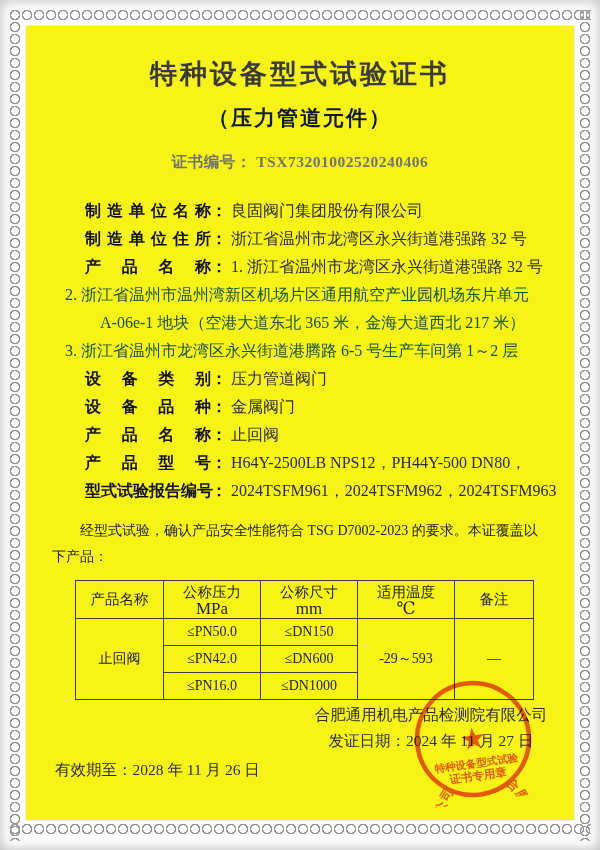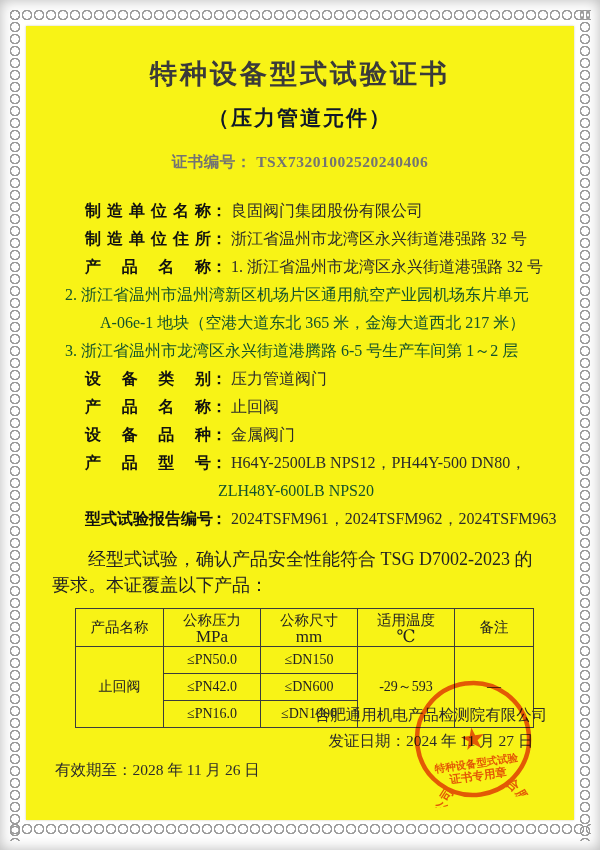--- a/index.html
+++ b/index.html
@@ -65,21 +65,21 @@
   }
   .fcolon { font-weight: bold; color: #111; }
   .fvalue { color: #2b2b2b; }
   .cont { color: #14532d; }
   .cont-wide { margin-left: -20px; }
   .cont-indent { margin-left: 15px; }
   .cont-model { margin-left: 133px; }
 
   .statement {
     margin: 13px 28px 0 26px;
-    font-size: 18px; line-height: 26px; text-indent: 2em; color: #222;
+    font-size: 14px; line-height: 26px; text-indent: 2em; color: #222;
   }
 
   
   table.spec {
     border-collapse: collapse; table-layout: fixed;
     margin: 10px 0 0 49px; width: 458px;
     font-size: 14px; color: #222;
   }
   table.spec td, table.spec th {
     border: 1.2px solid #3c3c3c; text-align: center; vertical-align: middle;
@@ -148,32 +148,31 @@
         <span class="fvalue">1. 浙江省温州市龙湾区永兴街道港强路 32 号</span>
       </div>
       <div class="cont cont-wide">2. 浙江省温州市温州湾新区机场片区通用航空产业园机场东片单元</div>
       <div class="cont cont-indent">A-06e-1 地块（空港大道东北 365 米，金海大道西北 217 米）</div>
       <div class="cont cont-wide">3. 浙江省温州市龙湾区永兴街道港腾路 6-5 号生产车间第 1～2 层</div>
       <div class="frow">
         <span class="flabel">设备类别</span><span class="fcolon">：</span>
         <span class="fvalue">压力管道阀门</span>
       </div>
       <div class="frow">
+        <span class="flabel">设备品种</span><span class="fcolon">：</span>
+        <span class="fvalue">金属阀门</span>
+      </div>
+      <div class="frow">
         <span class="flabel">产品名称</span><span class="fcolon">：</span>
         <span class="fvalue">止回阀</span>
       </div>
       <div class="frow">
-        <span class="flabel">设备品种</span><span class="fcolon">：</span>
-        <span class="fvalue">金属阀门</span>
-      </div>
-      <div class="frow">
         <span class="flabel">产品型号</span><span class="fcolon">：</span>
         <span class="fvalue">H64Y-2500LB NPS12，PH44Y-500 DN80，</span>
       </div>
-      <div class="cont cont-model">ZLH48Y-600LB NPS20</div>
       <div class="frow">
         <span class="flabel">型式试验报告编号</span><span class="fcolon">：</span>
         <span class="fvalue">2024TSFM961，2024TSFM962，2024TSFM963</span>
       </div>
     </div>
 
     <p class="statement">经型式试验，确认产品安全性能符合 TSG D7002-2023 的要求。本证覆盖以下产品：</p>
 
     <table class="spec">
       <colgroup>

